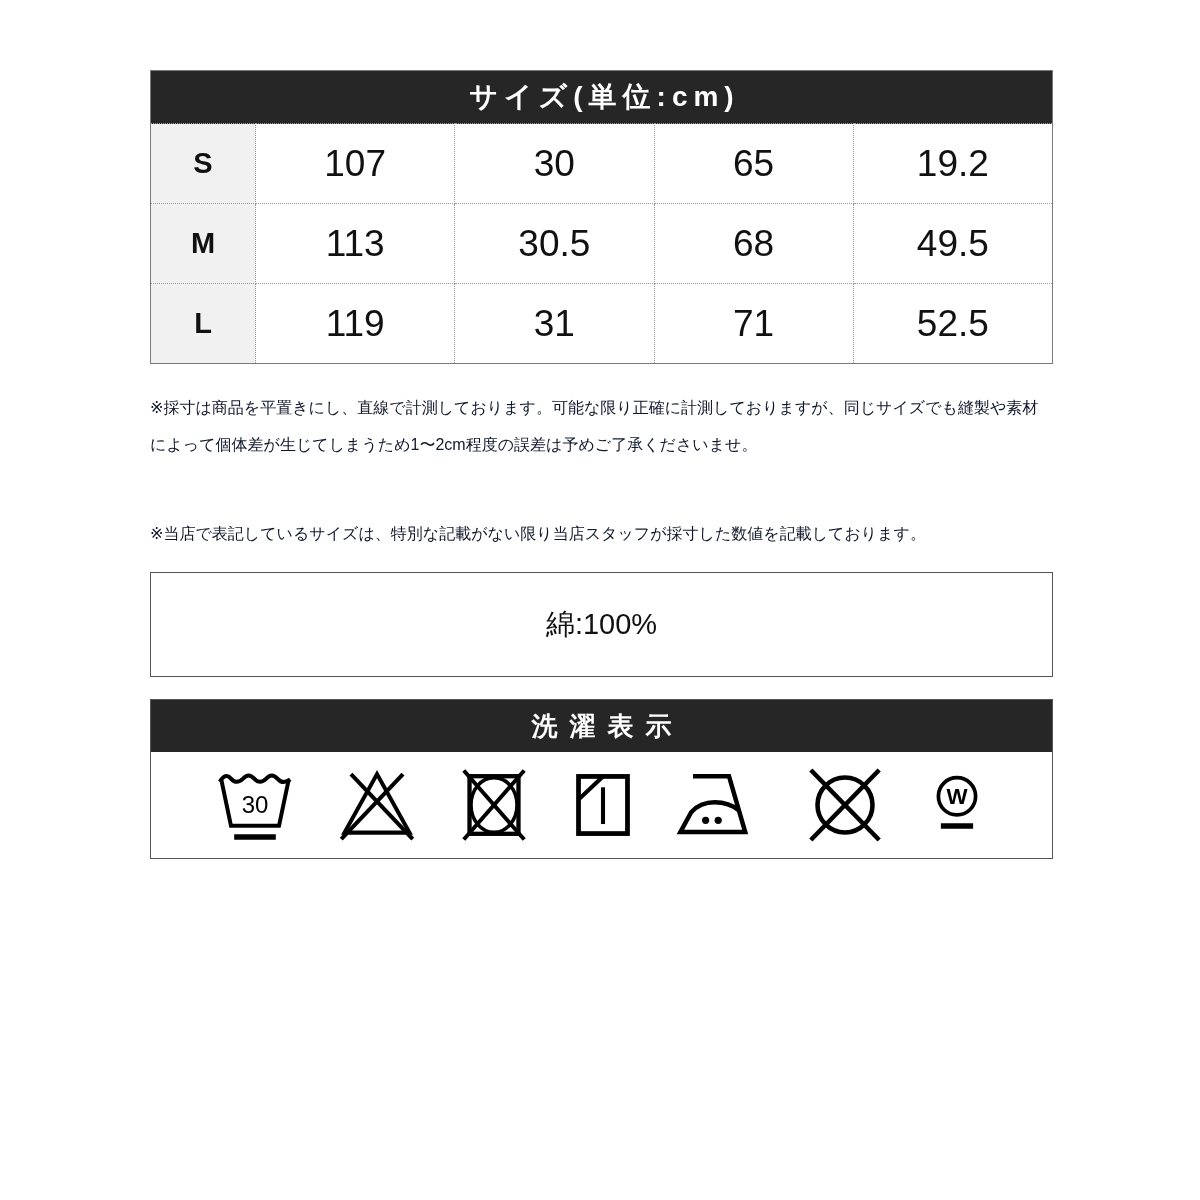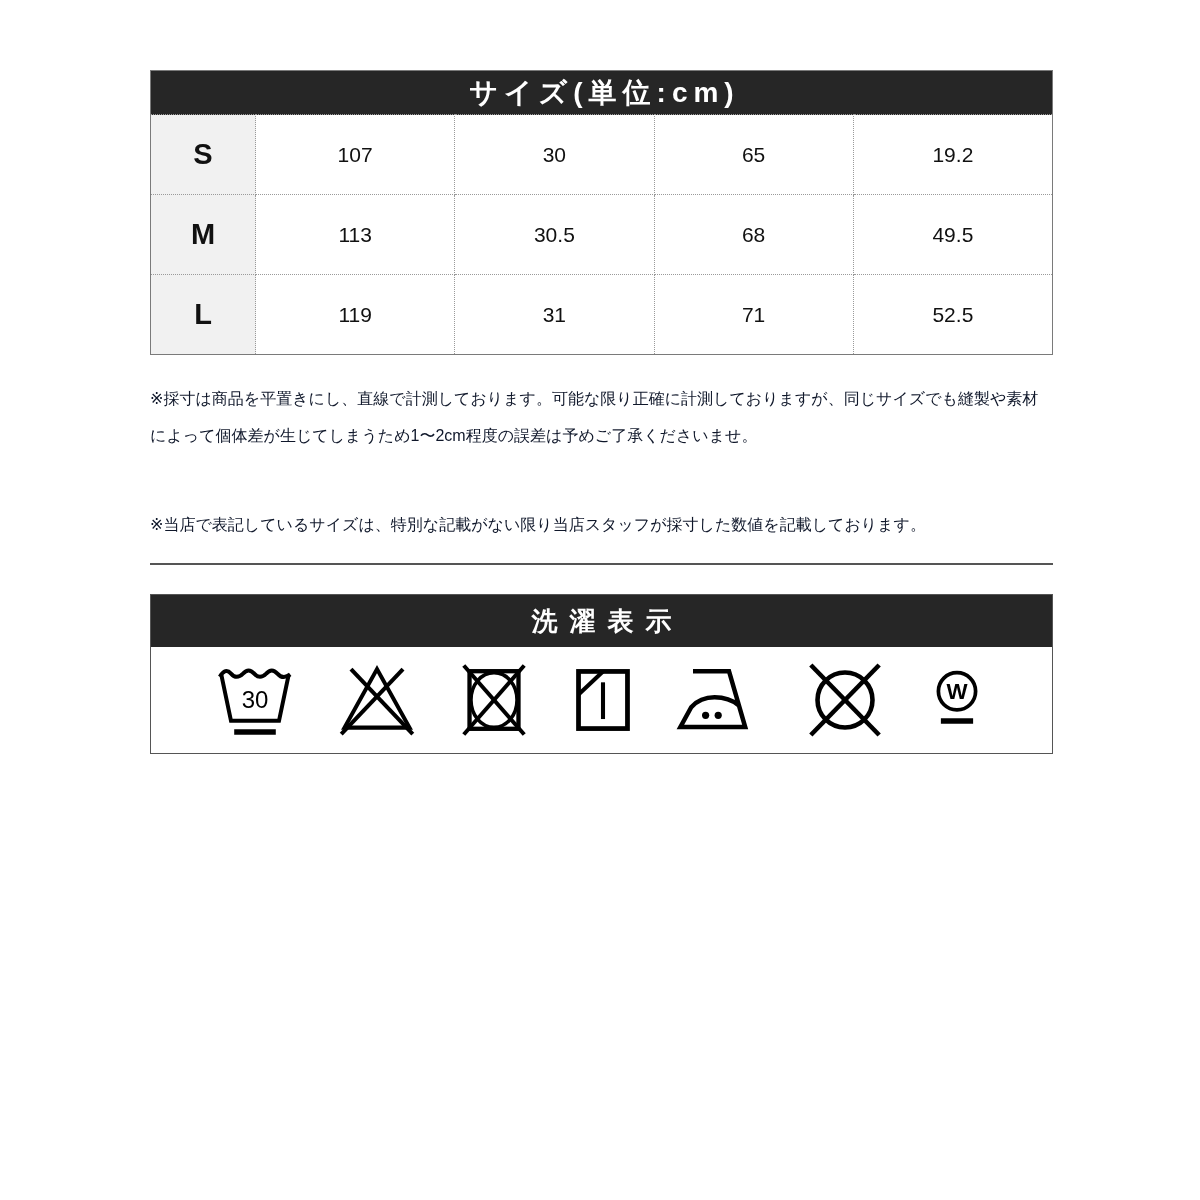--- a/index.html
+++ b/index.html
@@ -26,40 +26,40 @@
   table.size-table col.c-label { width: 105px; }
   .dark-bar {
     background: #262626;
     color: #ffffff;
     font-weight: bold;
     font-size: 28px;
     letter-spacing: 6px;
     text-indent: 6px;
     text-align: center;
   }
-  tr.title-row th { height: 44px; border: none; }
+  tr.title-row th { height: 53px; border: none; }
   tr.colhead-row th {
     height: 76px;
     background: #f1f1f1;
     font-weight: bold;
     font-size: 29px;
     text-align: center;
     border: 1px dotted #9a9a9a;
   }
   tbody tr { height: 80px; }
   tbody th {
     background: #f1f1f1;
     font-weight: bold;
     font-size: 29px;
     text-align: center;
     border: 1px dotted #9a9a9a;
   }
   tbody td {
     background: #ffffff;
-    font-size: 21px;
+    font-size: 37px;
     text-align: center;
     border: 1px dotted #9a9a9a;
   }
 
   
   .note {
     width: 903px;
     font-size: 16px;
     line-height: 37px;
     color: #0f172a;
@@ -67,21 +67,21 @@
   }
   .note-1 { margin-top: 25px; }
   .note-2 { margin-top: 52px; }
 
   
   .box {
     width: 903px;
     border: 1px solid #555555;
   }
   .box-material { margin-top: 20px; }
-  .box-laundry  { margin-top: 29px; }
+  .box-laundry  { margin-top: 22px; }
   .box-header {
     height: 52px;
     background: #262626;
     color: #ffffff;
     font-weight: bold;
     font-size: 26px;
     letter-spacing: 12px;
     text-indent: 12px;
     display: flex;
     align-items: center;
@@ -148,20 +148,21 @@
         <td>71</td>
         <td>52.5</td>
       </tr>
     </tbody>
   </table>
 
   <p class="note note-1">※採寸は商品を平置きにし、直線で計測しております。可能な限り正確に計測しておりますが、同じサイズでも縫製や素材によって個体差が生じてしまうため1〜2cm程度の誤差は予めご了承くださいませ。</p>
   <p class="note note-2">※当店で表記しているサイズは、特別な記載がない限り当店スタッフが採寸した数値を記載しております。</p>
 
   <section class="box box-material">
+    <div class="box-body material-body">綿:100%</div>
   </section>
 
   <section class="box box-laundry">
     <div class="box-header">洗濯表示</div>
     <div class="box-body icons-row">
 
       <span class="care-icon">
         <svg width="80" height="78" viewBox="0 0 100 96" fill="none" stroke="#000" stroke-width="5">
           <path d="M6 19 Q13 7 20 15 Q27 23 35 15 Q42 7 49 15 Q56 23 64 15 Q71 7 78 15 Q85 23 94 16"></path>
           <path d="M8 17 L20 74 L80 74 L92 17"></path>

